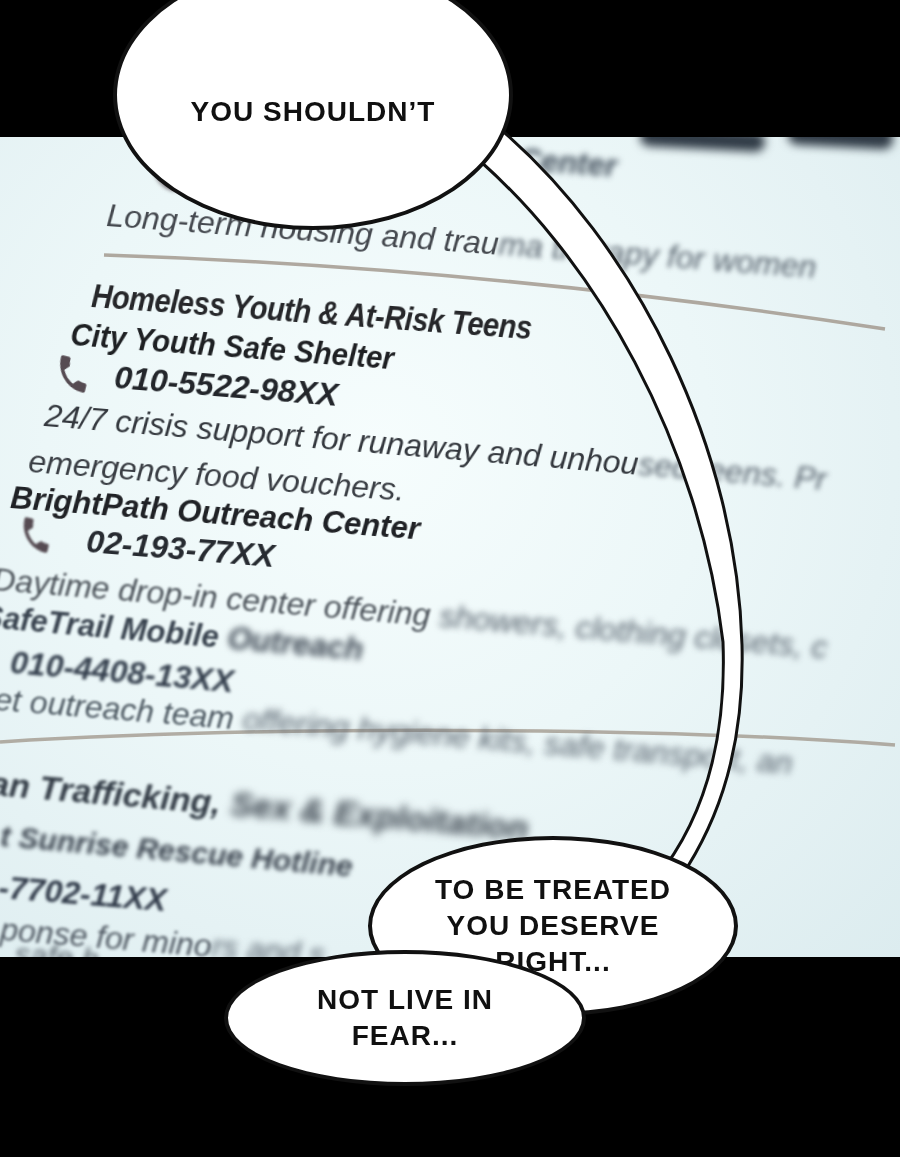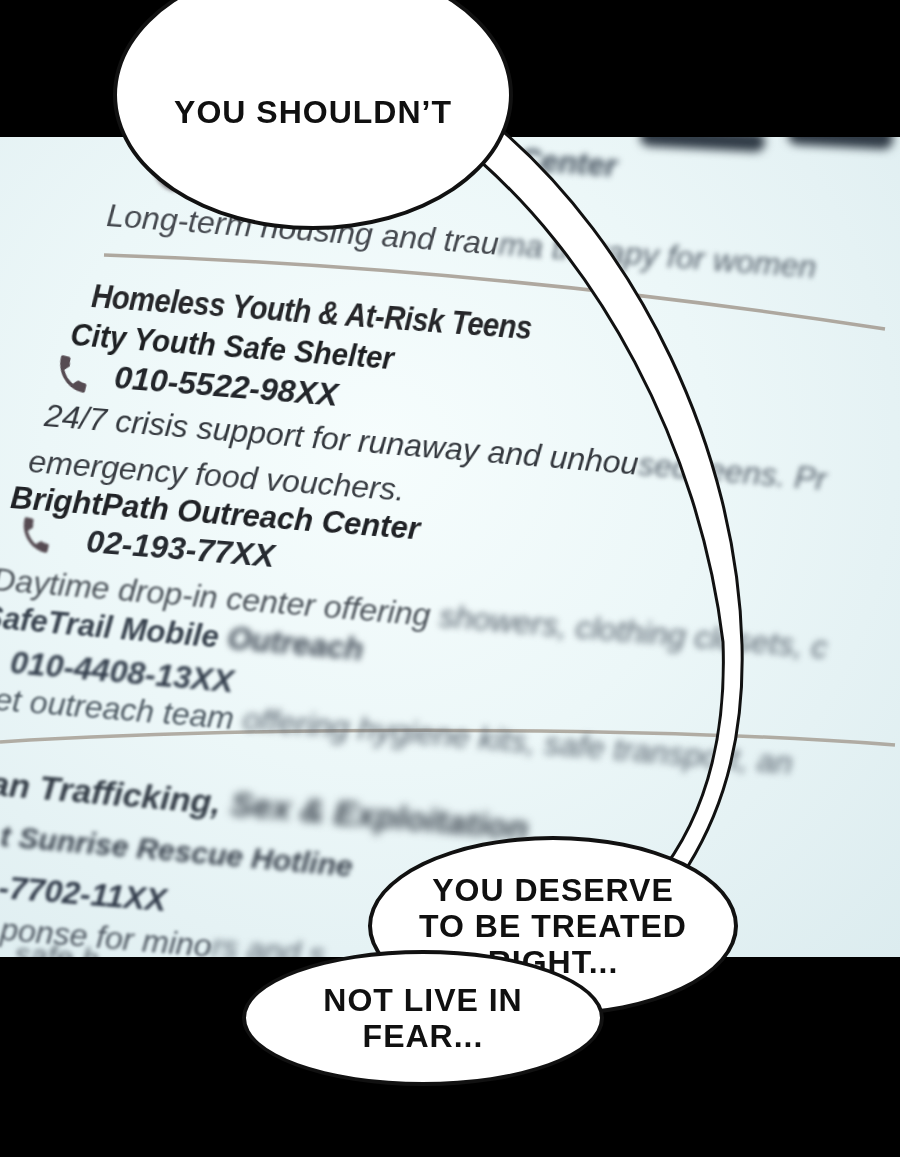--- a/index.html
+++ b/index.html
@@ -42,24 +42,24 @@
   .pi3{left:16px;top:378px;width:40px;height:40px;transform:rotate(14deg);filter:blur(.8px);}
   .smudge{position:absolute;background:#303b46;border-radius:9px;filter:blur(5px);}
   .sm1{left:640px;top:-8px;width:125px;height:20px;transform:rotate(3deg);}
   .sm2{left:788px;top:-12px;width:105px;height:22px;transform:rotate(3deg);}
   .dividers{position:absolute;left:0;top:0;filter:blur(.7px);}
   
   .tail{position:absolute;left:0;top:0;z-index:4;}
   .bubble{position:absolute;background:#fff;border:4px solid #111;border-radius:50%;
           display:flex;flex-direction:column;align-items:center;justify-content:center;
           text-align:center;font-weight:700;color:#101010;letter-spacing:1px;}
-  .bubble .bl{line-height:36px;font-size:32px;white-space:nowrap;}
+  .bubble .bl{line-height:36px;font-size:28px;white-space:nowrap;}
   .bubble-top{left:113px;top:-40px;width:392px;height:228px;padding-top:34px;box-sizing:content-box;z-index:5;}
   .bubble-mid{left:368px;top:836px;width:362px;height:172px;z-index:6;}
-  .bubble-bot{left:242px;top:950px;width:354px;height:128px;z-index:7;}
+  .bubble-bot{left:224px;top:950px;width:354px;height:128px;z-index:7;}
 </style>
 </head>
 <body>
 
 <div class="canvas">
 
   <div class="paper">
 
     <svg class="dividers" width="900" height="820">
       <path d="M104,118 C 350,126 600,148 885,192" fill="none" stroke="#a39a8f" stroke-width="3.5" opacity="0.85"></path>
@@ -119,22 +119,22 @@
 
   <svg class="tail" width="900" height="1157">
     <path d="M 455 140 C 600 255 700 450 723 642 C 727 750 700 825 655 880 L 672 890 C 712 835 745 760 742 645 C 737 452 640 245 492 122 Z" fill="#ffffff" stroke="#111111" stroke-width="3"></path>
   </svg>
 
   <div class="bubble bubble-top">
     <div class="bl">YOU SHOULDN’T</div>
   </div>
 
   <div class="bubble bubble-mid">
+    <div class="bl">TO BE TREATED</div>
     <div class="bl">YOU DESERVE</div>
-    <div class="bl">TO BE TREATED</div>
     <div class="bl">RIGHT...</div>
   </div>
 
   <div class="bubble bubble-bot">
     <div class="bl">NOT LIVE IN</div>
     <div class="bl">FEAR...</div>
   </div>
 
 </div>
 

